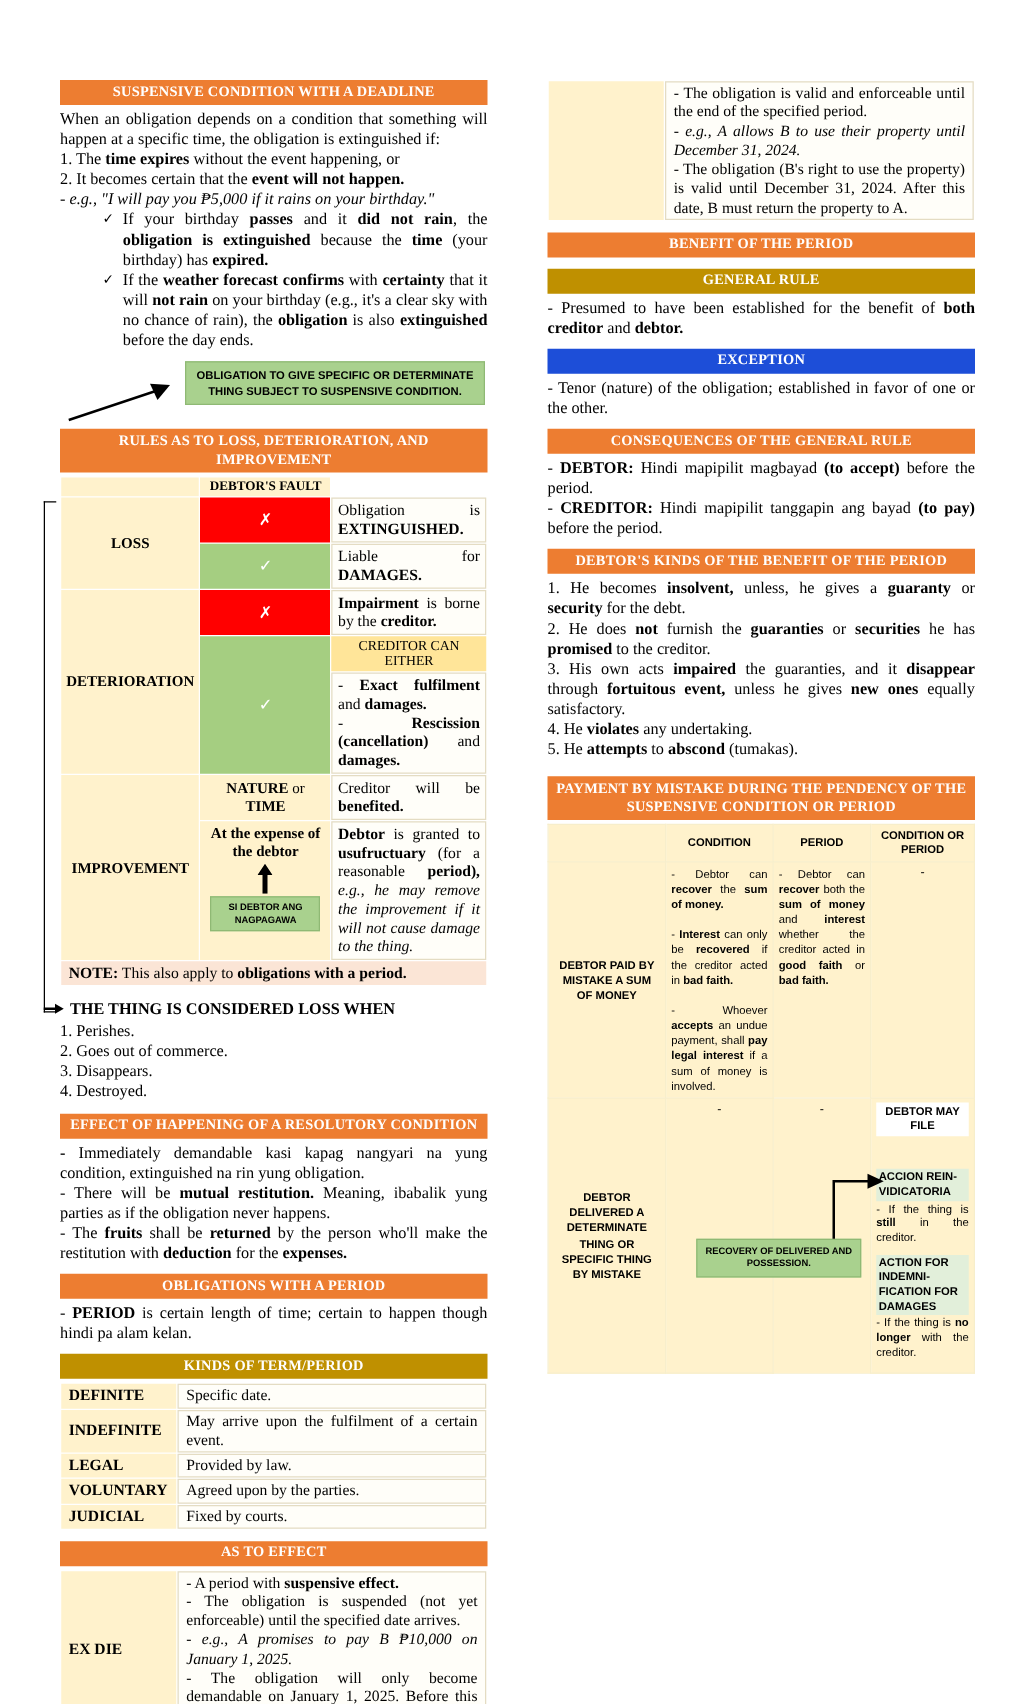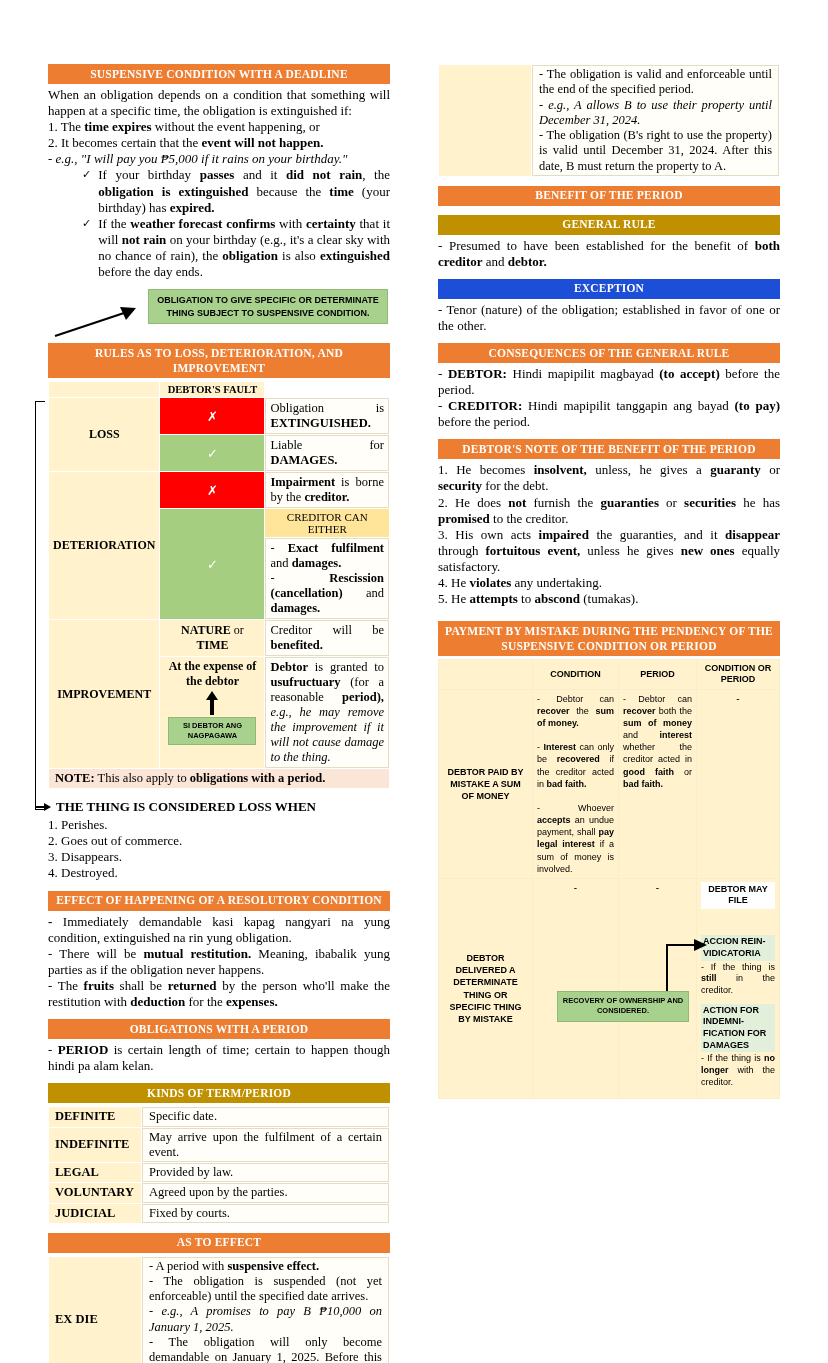--- a/index.html
+++ b/index.html
@@ -281,21 +281,21 @@
       <p class="body">- Tenor (nature) of the obligation; established in favor of one or the other.</p>
     </section>
 
     <section class="sec">
       <div class="hbar orange">CONSEQUENCES OF THE GENERAL RULE</div>
       <p class="body">- <b>DEBTOR:</b> Hindi mapipilit magbayad <b>(to accept)</b> before the period.</p>
       <p class="body">- <b>CREDITOR:</b> Hindi mapipilit tanggapin ang bayad <b>(to pay)</b> before the period.</p>
     </section>
 
     <section class="sec">
-      <div class="hbar orange">DEBTOR'S NOTE OF THE BENEFIT OF THE PERIOD</div>
+      <div class="hbar orange">DEBTOR'S KINDS OF THE BENEFIT OF THE PERIOD</div>
       <p class="body">1. He becomes <b>insolvent,</b> unless, he gives a <b>guaranty</b> or <b>security</b> for the debt.</p>
       <p class="body">2. He does <b>not</b> furnish the <b>guaranties</b> or <b>securities</b> he has <b>promised</b> to the creditor.</p>
       <p class="body">3. His own acts <b>impaired</b> the guaranties, and it <b>disappear</b> through <b>fortuitous event,</b> unless he gives <b>new ones</b> equally satisfactory.</p>
       <p class="body">4. He <b>violates</b> any undertaking.</p>
       <p class="body">5. He <b>attempts</b> to <b>abscond</b> (tumakas).</p>
     </section>
 
     <section class="sec" style="margin-top:14px;">
       <div class="hbar orange">PAYMENT BY MISTAKE DURING THE PENDENCY OF THE SUSPENSIVE CONDITION OR PERIOD</div>
       <table class="pay">
@@ -316,21 +316,21 @@
           <td class="plbl">DEBTOR PAID BY MISTAKE A SUM OF MONEY</td>
           <td class="ptext">- Debtor can <b>recover</b> the <b>sum of money.</b><br><br>- <b>Interest</b> can only be <b>recovered</b> if the creditor acted in <b>bad faith.</b><br><br>- Whoever <b>accepts</b> an undue payment, shall <b>pay legal interest</b> if a sum of money is involved.</td>
           <td class="ptext">- Debtor can <b>recover</b> both the <b>sum of money</b> and <b>interest</b> whether the creditor acted in <b>good faith</b> or <b>bad faith.</b></td>
           <td class="dash">-</td>
         </tr>
         <tr>
           <td class="plbl">DEBTOR DELIVERED A DETERMINATE THING OR SPECIFIC THING BY MISTAKE</td>
           <td class="dash">-</td>
           <td class="dash rel">
             <span>-</span>
-            <div class="recovery-box">RECOVERY OF OWNERSHIP AND CONSIDERED.</div>
+            <div class="recovery-box">RECOVERY OF DELIVERED AND POSSESSION.</div>
             <svg class="rec-arrow" width="60" height="60" viewBox="0 0 60 60">
               <polyline points="18,56 18,10 46,10" fill="none" stroke="#000" stroke-width="2"></polyline>
               <polygon points="58,10 45,4 45,16" fill="#000"></polygon>
             </svg>
           </td>
           <td class="c4cell">
             <div class="file-h">DEBTOR MAY FILE</div>
             <div class="sub-t">ACCION REIN-VIDICATORIA</div>
             <div class="sub-d">- If the thing is <b>still</b> in the creditor.</div>
             <div class="sub-t">ACTION FOR INDEMNI-FICATION FOR DAMAGES</div>

